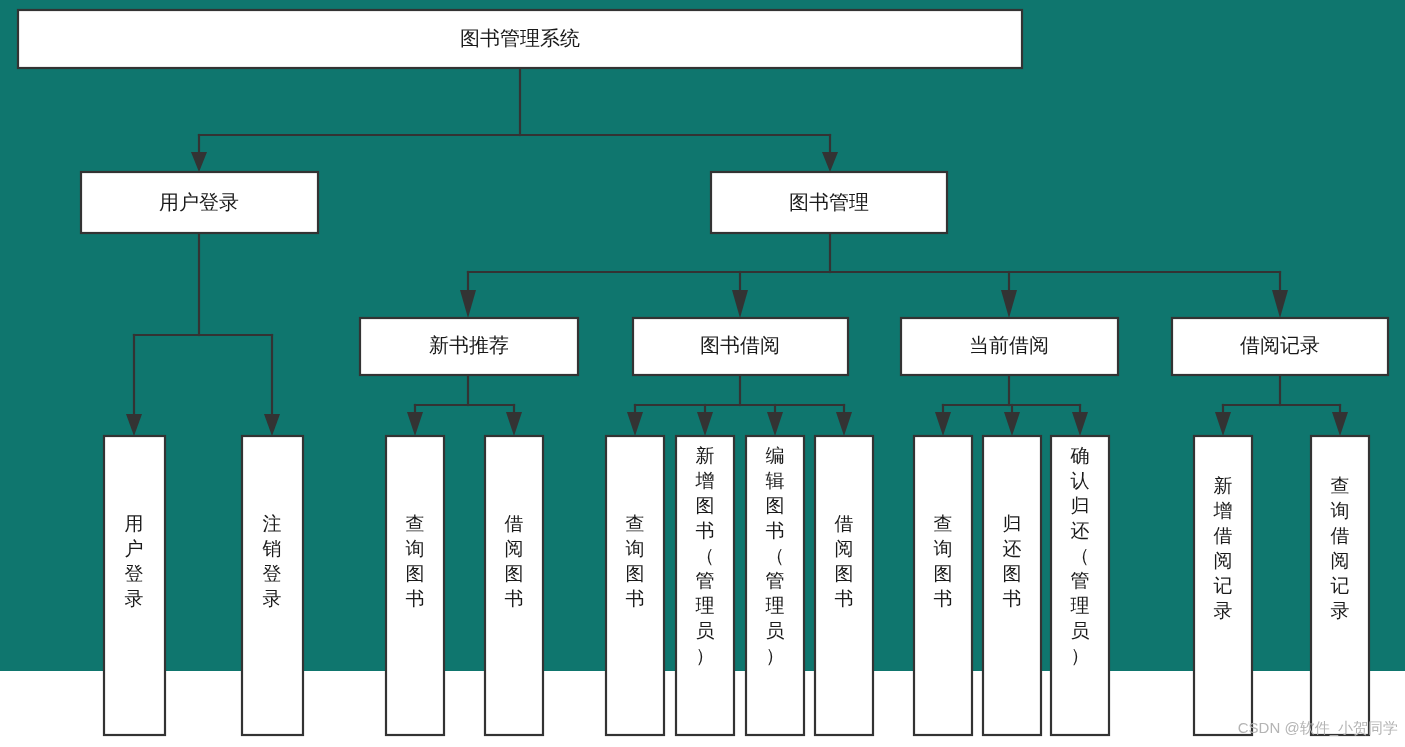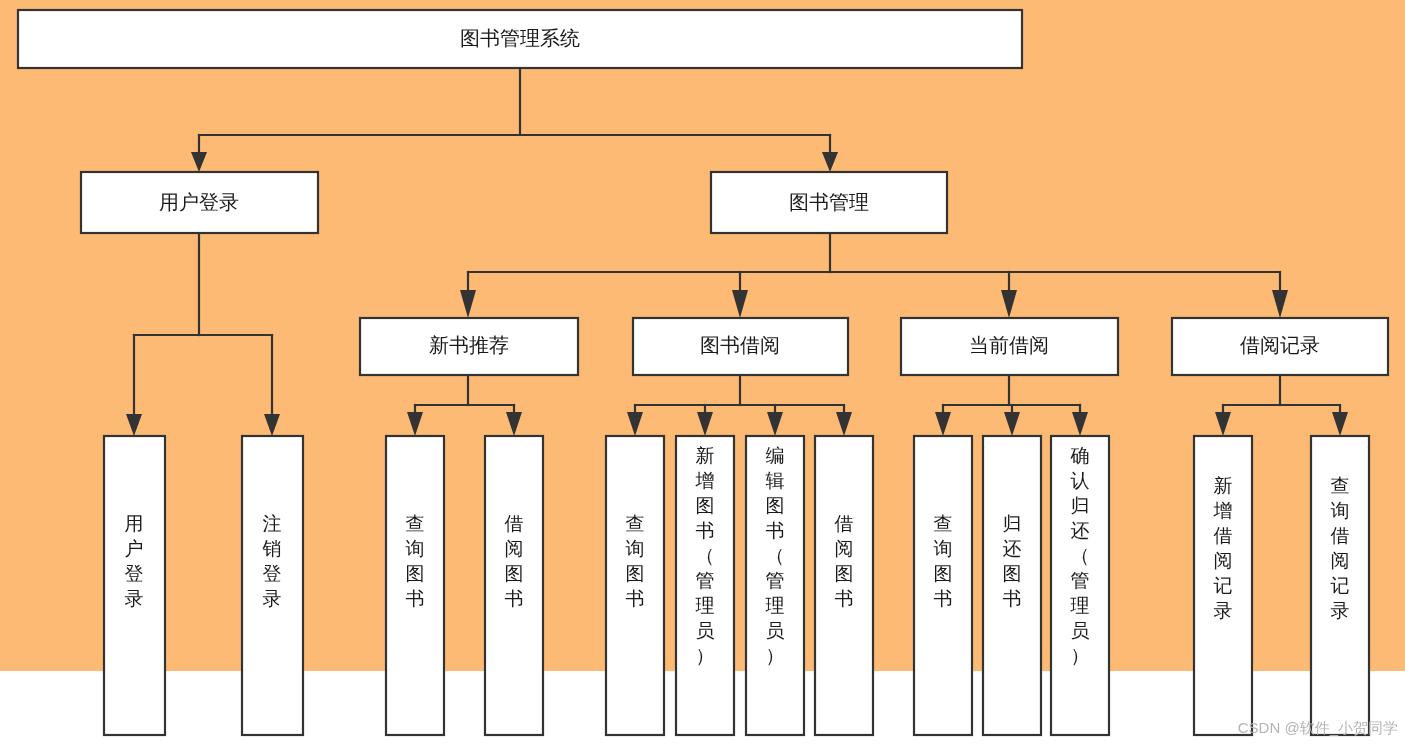--- a/index.html
+++ b/index.html
@@ -11,21 +11,21 @@
   body {
     width: 1405px;
     height: 747px;
     font-family: "Liberation Sans", "DejaVu Sans", sans-serif;
     overflow: hidden;
   }
   #diagram-root {
     position: relative;
     width: 1405px;
     height: 671px;
-    background: #fdba74;
+    background: #0f766e;
   }
   svg#flowchart {
     display: block;
     width: 1405px;
     height: 747px;
   }
   .node-box {
     fill: #ffffff;
     stroke: #333333;
     stroke-width: 2.2;

